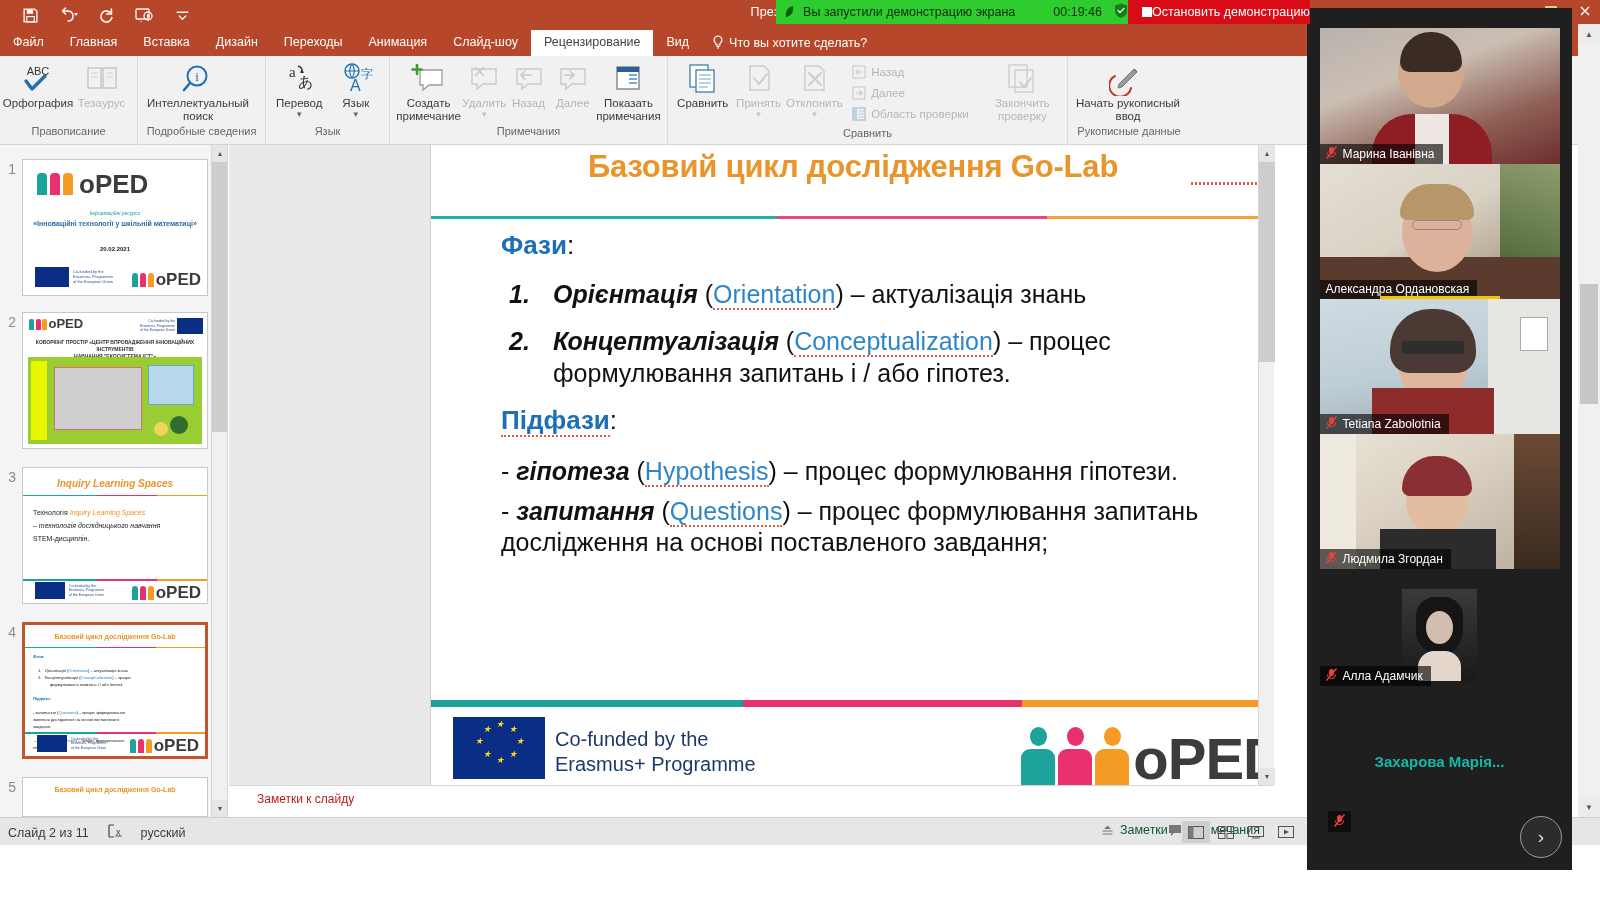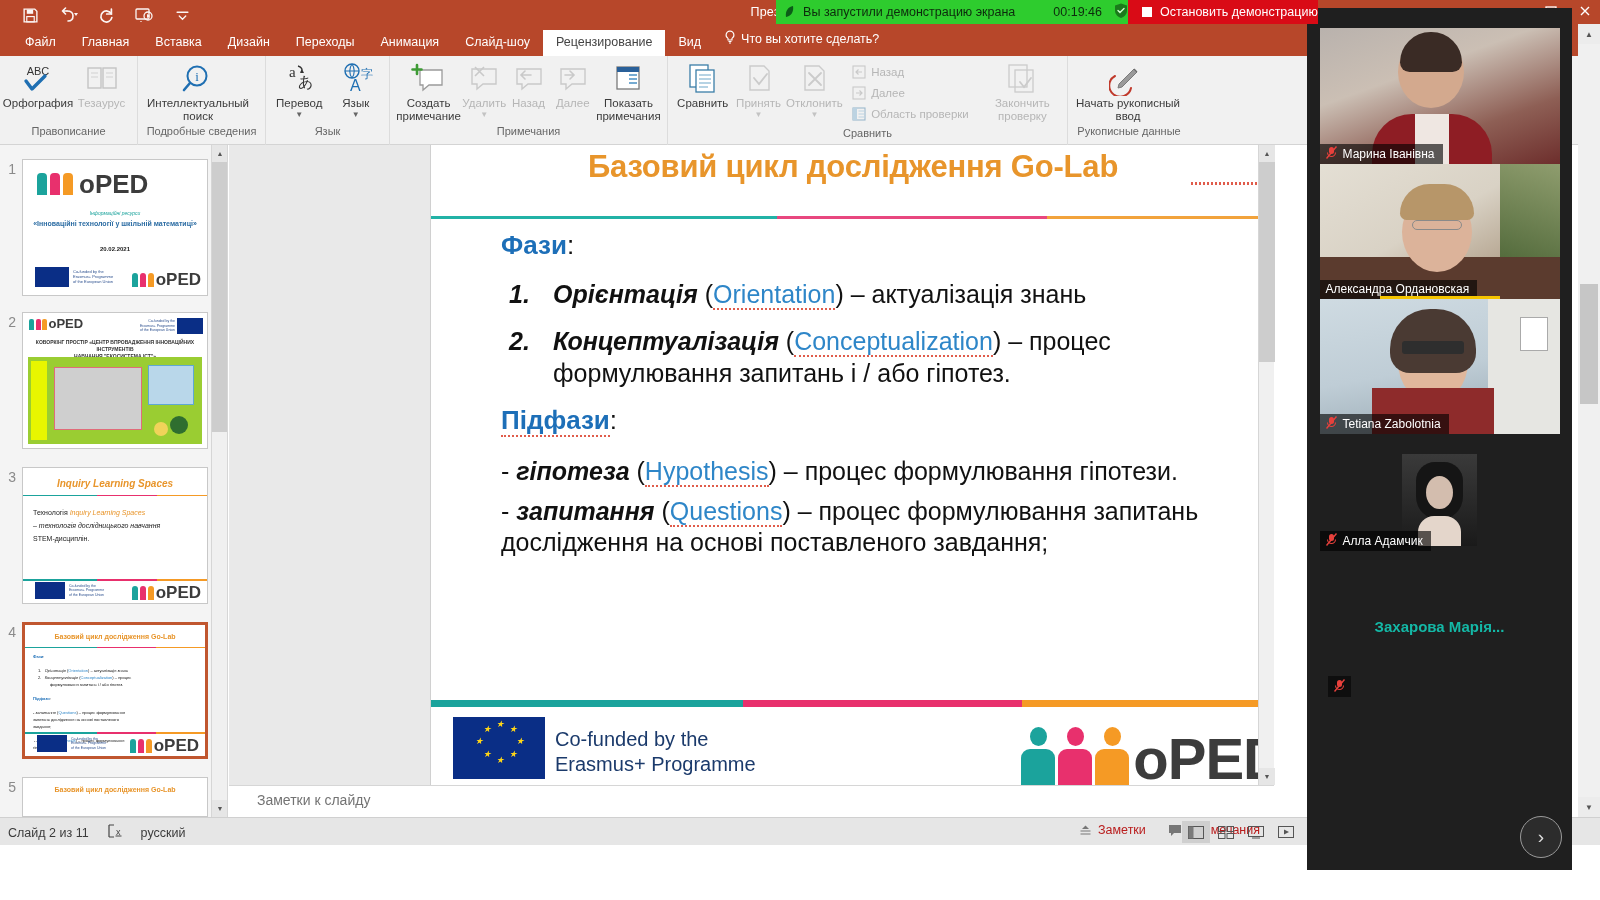--- a/index.html
+++ b/index.html
@@ -23,21 +23,21 @@
   .qat-btn { width:24px; height:24px; display:flex; align-items:center; justify-content:center; color:#fff; opacity:.95; }
   .qat-btn svg { display:block; }
   .win-title {
     position:absolute; left:0; top:5px; width:1600px; text-align:center;
     font-size:12.5px; color:#fff; letter-spacing:.2px;
   }
   .win-controls { position:absolute; right:8px; top:4px; display:flex; gap:20px; color:#fff; }
 
   
   .tabsbar { position:absolute; left:0; top:30px; width:1600px; height:26px; background:#b7472a; }
-  .tabs { display:flex; align-items:flex-start; height:26px; padding-left:12px; }
+  .tabs { display:flex; align-items:center; height:26px; }
   .tab {
     font-size:12.5px; color:#fff; padding:4px 13px 5px 13px; height:26px;
     line-height:17px; white-space:nowrap;
   }
   .tab.active { background:#fff; color:#444; }
   .tellme { display:flex; align-items:center; gap:5px; font-size:12.5px; color:#fff; padding-left:10px; }
   .bulb { font-size:13px; }
 
   
   .ribbon {
@@ -133,39 +133,39 @@
   .person { position:relative; width:34px; height:58px; }
   .person .head { position:absolute; left:9px; top:0; width:17px; height:19px; border-radius:50%; }
   .person .body2 { position:absolute; left:0; top:22px; width:34px; height:36px;
                    border-radius:9px 9px 0 0; }
   .oped-text { font-size:58px; font-weight:bold; color:#3c3c3c; letter-spacing:-1px; line-height:52px; }
 
   .slide-scroll { position:absolute; right:0; top:0; width:16px; height:640px; background:#f0f0f0; border-left:1px solid #d6d6d6; }
 
   
   .notes { position:absolute; left:229px; top:640px; width:1045px; height:32px; background:#fff; border-top:1px solid #d6d6d6; }
-  .notes-txt { position:absolute; left:28px; top:6px; font-size:14px; color:#737373;text-align:right; }
+  .notes-txt { position:absolute; left:28px; top:6px; font-size:12px; color:#b91c1c;text-align:right; }
 
   
   .statusbar { position:absolute; left:0; top:817px; width:1600px; height:28px; background:#e6e6e6; border-top:1px solid #d0d0d0; }
   .sb-left { position:absolute; left:8px; top:6px; display:flex; align-items:center; gap:18px; font-size:12.5px; color:#3b3b3b;}
-  .sb-right { position:absolute; right:340px; top:5px; display:flex; align-items:center; gap:22px; font-size:12.5px; color:#b91c1c;}
+  .sb-right { position:absolute; right:340px; top:5px; display:flex; align-items:center; font-size:12.5px; color:#14532d;}
   .sb-chip { display:flex; align-items:center; gap:6px; }
   .sb-views { position:absolute; right:300px; top:3px; display:flex; gap:2px; }
   .viewbtn { width:28px; height:22px; display:flex; align-items:center; justify-content:center; }
   .viewbtn.active { background:#cfcfcf; }
 
   
   .sharebar { position:absolute; left:776px; top:0; width:530px; height:24px; display:flex; z-index:40; }
   .sharebar-green { flex:none; width:352px; background:#2ECC2E; display:flex; align-items:center; gap:0; height:24px; }
   .sb-zoomico { width:28px; display:flex; align-items:center; justify-content:center; color:#14651a; font-size:14px; }
   .sb-text { font-size:12.5px; color:#0d2b0d; white-space:nowrap; }
   .sb-timer { font-size:12.5px; color:#0d2b0d; margin-left:38px; }
   .sb-shield { margin-left:12px; color:#1b7a1b; font-size:13px; }
-  .sharebar-red { flex:1; background:#D90B16; display:flex; align-items:center; gap:8px; padding-left:14px; height:24px; }
+  .sharebar-red { flex:1; background:#D90B16; display:flex; align-items:center; padding-left:14px; height:24px; }
   .stop-sq { width:10px; height:10px; background:#fff; flex:none; }
   .stop-txt { font-size:12.5px; color:#fff; white-space:nowrap; }
 
   
   .zoompanel {
     position:absolute; right:28px; top:8px; width:265px; height:862px; background:#1f1f1f; z-index:30;
     overflow:hidden;
   }
   .tile { position:relative; width:240px; margin:0 auto; background:#000; overflow:hidden; }
   .tile .nametag {
@@ -847,20 +847,38 @@
           <svg width="11" height="13" viewBox="0 0 11 13">
               <rect x="3" y="1" width="5" height="7" rx="2.5" fill="#e8413c"></rect>
               <path d="M1.5 6.5c0 2.5 2 4 4 4s4-1.5 4-4" stroke="#e8413c" stroke-width="1.1" fill="none"></path>
               <path d="M0.5 12.5L10.5 0.5" stroke="#e8413c" stroke-width="1.4"></path>
             </svg>
         </span>
         <span class="nm">Tetiana Zabolotnia</span>
       </div>
     </div>
 
+    <div class="tile" style="height:135px">
+      <div class="ph" style="background:linear-gradient(150deg,#e9e3d8 0%,#dcd3c4 40%,#b9ad9a 100%)"></div>
+      <div style="position:absolute;right:0;top:0;width:46px;height:135px;background:linear-gradient(180deg,#6b4a35,#3a2a1f)"></div>
+      <div style="position:absolute;left:0;top:0;width:36px;height:135px;background:#efeae0"></div>
+      <div style="position:absolute;left:86px;top:30px;width:62px;height:72px;border-radius:50%;background:#e2bda2"></div>
+      <div style="position:absolute;left:82px;top:22px;width:70px;height:40px;border-radius:34px 34px 8px 8px;background:#8a2f33"></div>
+      <div style="position:absolute;left:60px;bottom:0;width:116px;height:40px;background:#2c2c2c"></div>
+      <div class="nametag">
+        <span class="mute">
+          <svg width="11" height="13" viewBox="0 0 11 13">
+              <rect x="3" y="1" width="5" height="7" rx="2.5" fill="#e8413c"></rect>
+              <path d="M1.5 6.5c0 2.5 2 4 4 4s4-1.5 4-4" stroke="#e8413c" stroke-width="1.1" fill="none"></path>
+              <path d="M0.5 12.5L10.5 0.5" stroke="#e8413c" stroke-width="1.4"></path>
+            </svg>
+        </span>
+        <span class="nm">Людмила Згордан</span>
+      </div>
+    </div>
 
     <div class="tile avatar-box" style="height:131px;background:#1f1f1f">
       <div class="avatar-img">
         <div style="position:absolute;inset:0;background:linear-gradient(180deg,#3a3a3a,#1a1a1a)"></div>
         <div style="position:absolute;left:21px;top:18px;width:33px;height:40px;border-radius:50%;background:#c9b3a6"></div>
         <div style="position:absolute;left:14px;top:8px;width:47px;height:58px;border-radius:24px 24px 30px 30px;background:#151515"></div>
         <div style="position:absolute;left:24px;top:22px;width:27px;height:33px;border-radius:50%;background:#d3bdae"></div>
         <div style="position:absolute;left:16px;top:62px;width:43px;height:30px;background:#e4d6cb;border-radius:16px 16px 0 0"></div>
       </div>
       <div class="nametag" style="bottom:14px">

